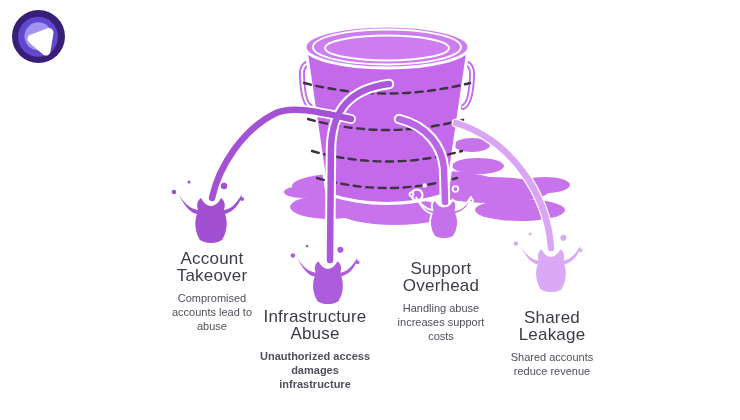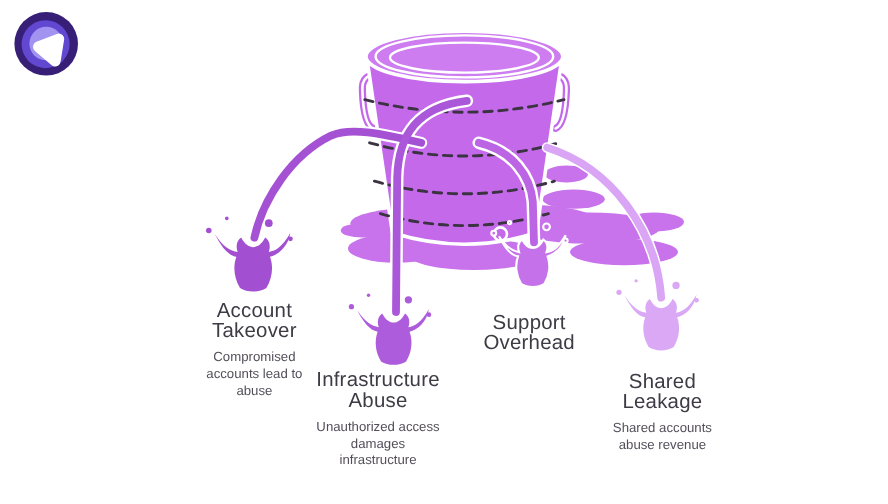--- a/index.html
+++ b/index.html
@@ -109,26 +109,29 @@
 <div class="leak-label" id="leak-1">
   <div class="leak-title" style="color: rgb(62, 59, 69);">Account
 Takeover</div>
   <div class="leak-desc" style="color: rgb(83, 79, 90);">Compromised
 accounts lead to
 abuse</div>
 </div>
 <div class="leak-label" id="leak-2">
   <div class="leak-title" style="color: rgb(62, 59, 69);">Infrastructure
 Abuse</div>
-  <div class="leak-desc" style="color: rgb(83, 79, 90);">Unauthorized access
+  <div class="leak-desc" style="color: rgb(83, 79, 90); font-weight: bold;">Unauthorized access
 damages
 infrastructure</div>
 </div>
 <div class="leak-label" id="leak-3">
   <div class="leak-title" style="color: rgb(62, 59, 69);">Support
 Overhead</div>
+  <div class="leak-desc" style="color: rgb(83, 79, 90);">Handling abuse
+increases support
+costs</div>
 </div>
 <div class="leak-label" id="leak-4">
   <div class="leak-title" style="color: rgb(62, 59, 69);">Shared
 Leakage</div>
   <div class="leak-desc" style="color: rgb(83, 79, 90);">Shared accounts
-abuse revenue</div>
+reduce revenue</div>
 </div>
 
 </body></html>

